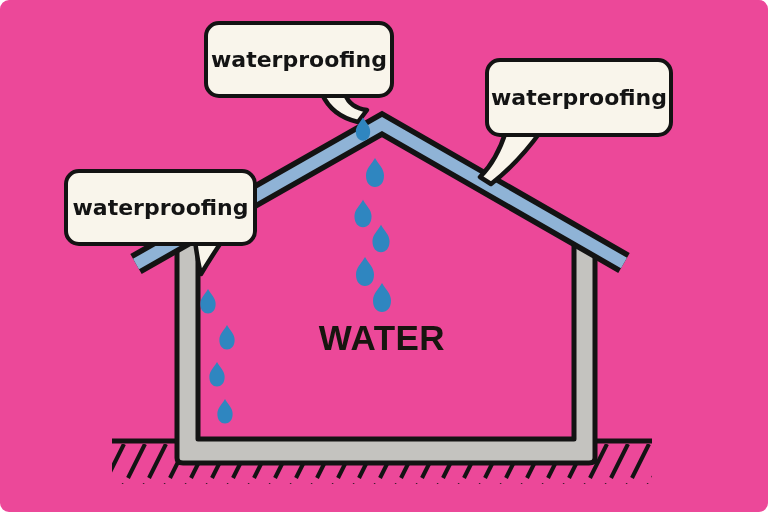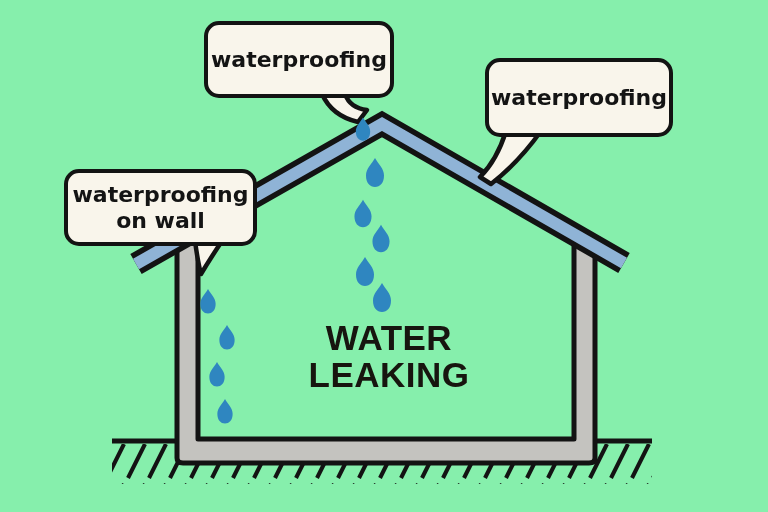--- a/index.html
+++ b/index.html
@@ -7,21 +7,22 @@
     padding: 0;
     width: 768px;
     height: 512px;
     overflow: hidden;
     font-family: "DejaVu Sans", sans-serif;
   }
   .scene {
     position: relative;
     width: 768px;
     height: 512px;
-    background: #86efac;
+    background: #ec4899;
+    border-radius: 9px;
   }
   .scene svg {
     position: absolute;
     left: 0;
     top: 0;
   }
   .callout {
     position: absolute;
     box-sizing: border-box;
     background: #f9f5eb;
@@ -37,21 +38,21 @@
     font-size: 22px;
     line-height: 26px;
     color: #141414;
     z-index: 3;
   }
   .callout-ridge   { left: 204px; top: 21px;  width: 190px; height: 77px; }
   .callout-roofedge{ left: 485px; top: 58px;  width: 188px; height: 79px; }
   .callout-wall    { left: 64px;  top: 169px; width: 193px; height: 77px; }
   .center-label {
     position: absolute;
-    left: 289px;
+    left: 282px;
     top: 319px;
     width: 200px;
     text-align: center;
     font-family: "Liberation Sans", sans-serif;
     font-weight: bold;
     font-size: 35px;
     line-height: 37px;
     letter-spacing: 0.5px;
     color: #17150f;
     z-index: 2;
@@ -107,21 +108,19 @@
   <div class="callout callout-ridge">
     <span>waterproofing</span>
   </div>
 
   <div class="callout callout-roofedge">
     <span>waterproofing</span>
   </div>
 
   <div class="callout callout-wall">
     <span>waterproofing</span>
-    <span>on wall</span>
   </div>
 
   <div class="center-label">
     <div>WATER</div>
-    <div>LEAKING</div>
   </div>
 
 </div>
 
 </body></html>

